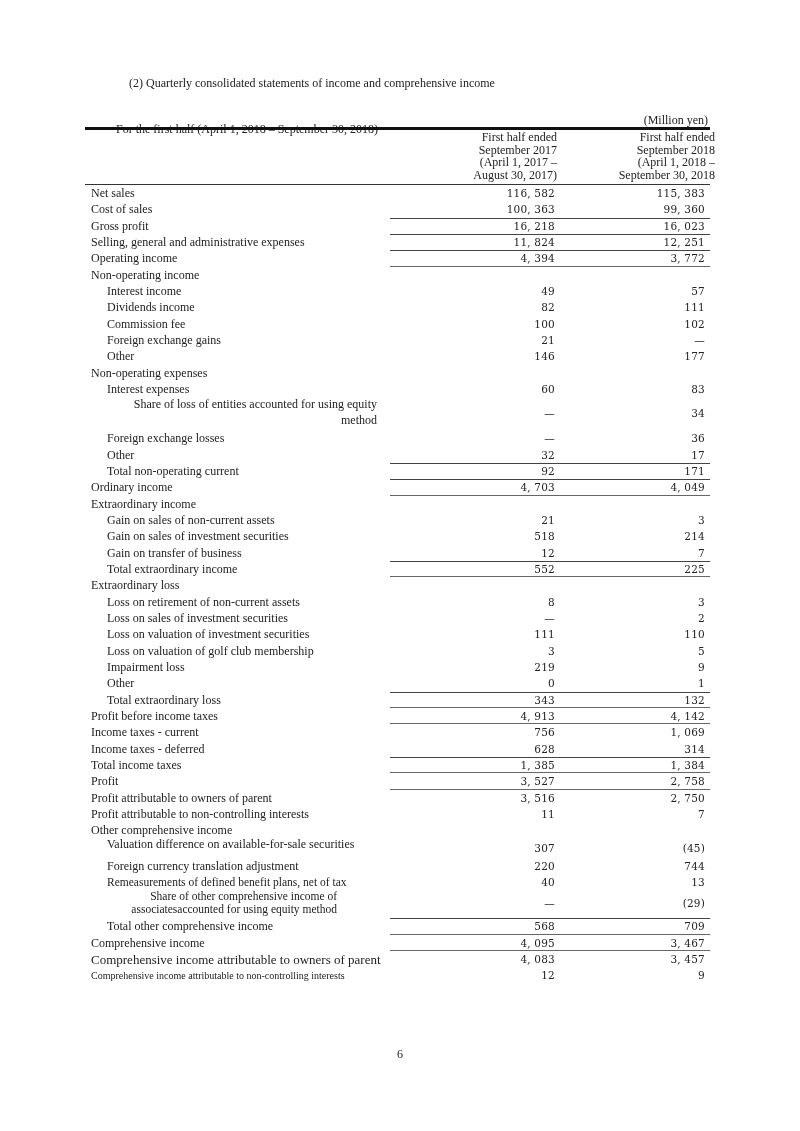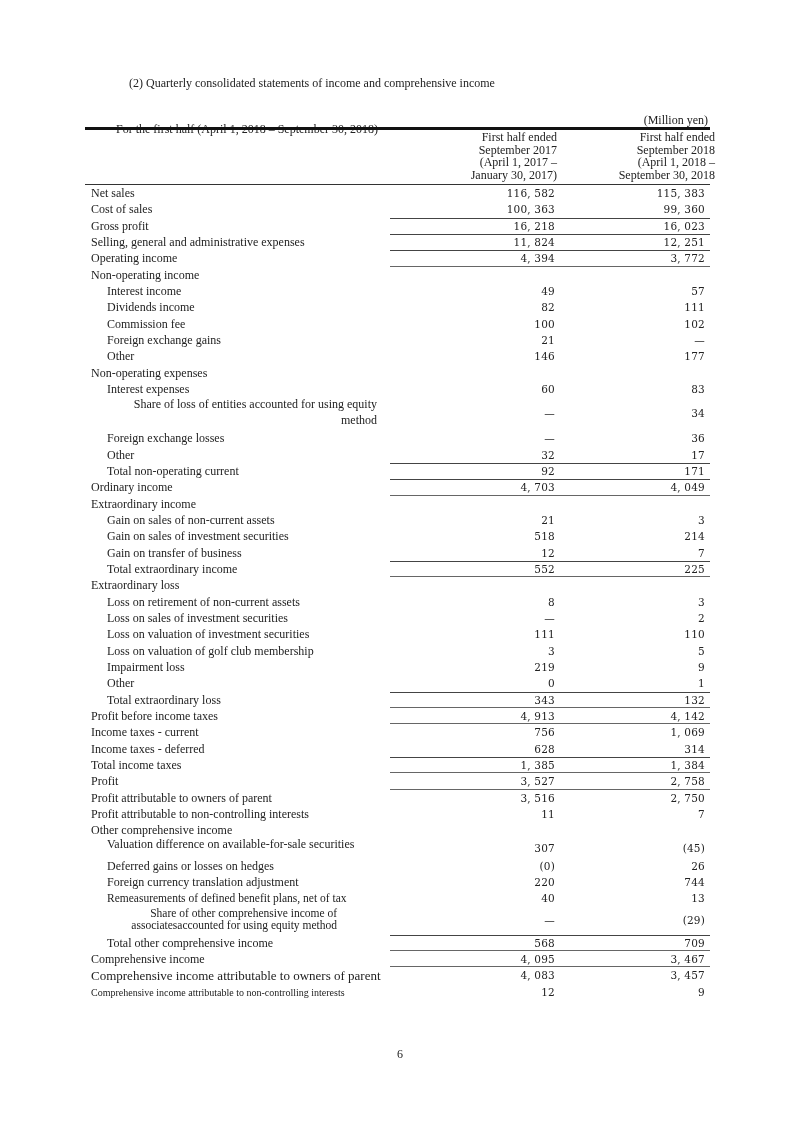--- a/index.html
+++ b/index.html
@@ -33,21 +33,21 @@
 
 <div class="section-title">(2) Quarterly consolidated statements of income and comprehensive income</div>
 <div class="period-title">For the first half (April 1, 2018 – September 30, 2018)</div>
 <div class="unit">(Million  yen)</div>
 <div class="rule-thick"></div>
 
 <div class="hdr hdr-a">
   <div>First half ended</div>
   <div>September 2017</div>
   <div>(April 1, 2017 –</div>
-  <div>January 30, 2017)</div>
+  <div>August 30, 2017)</div>
 </div>
 <div class="hdr hdr-b">
   <div>First half ended</div>
   <div>September 2018</div>
   <div>(April 1, 2018 –</div>
   <div>September 30, 2018</div>
 </div>
 <div class="rule-hdr"></div>
 
 <div class="rows">
@@ -245,25 +245,20 @@
       <span class="label">Other comprehensive income</span>
       <span class="va"></span>
       <span class="vb"></span>
     </div>
   <div class="row indent" style="height:19px">
       <span class="label" style="top:-2px">Valuation difference on available-for-sale securities</span>
       <span class="va" style="top:2px">307</span>
       <span class="vb" style="top:2px">(45)</span>
     </div>
   <div class="row indent">
-      <span class="label">Deferred gains or losses on hedges</span>
-      <span class="va">(0)</span>
-      <span class="vb">26</span>
-    </div>
-  <div class="row indent">
       <span class="label">Foreign currency translation adjustment</span>
       <span class="va">220</span>
       <span class="vb">744</span>
     </div>
   <div class="row indent">
       <span class="label" style="font-size:11.5px">Remeasurements of defined benefit plans, net of tax</span>
       <span class="va">40</span>
       <span class="vb">13</span>
     </div>
   <div class="row indent tall" style="height:28px">

